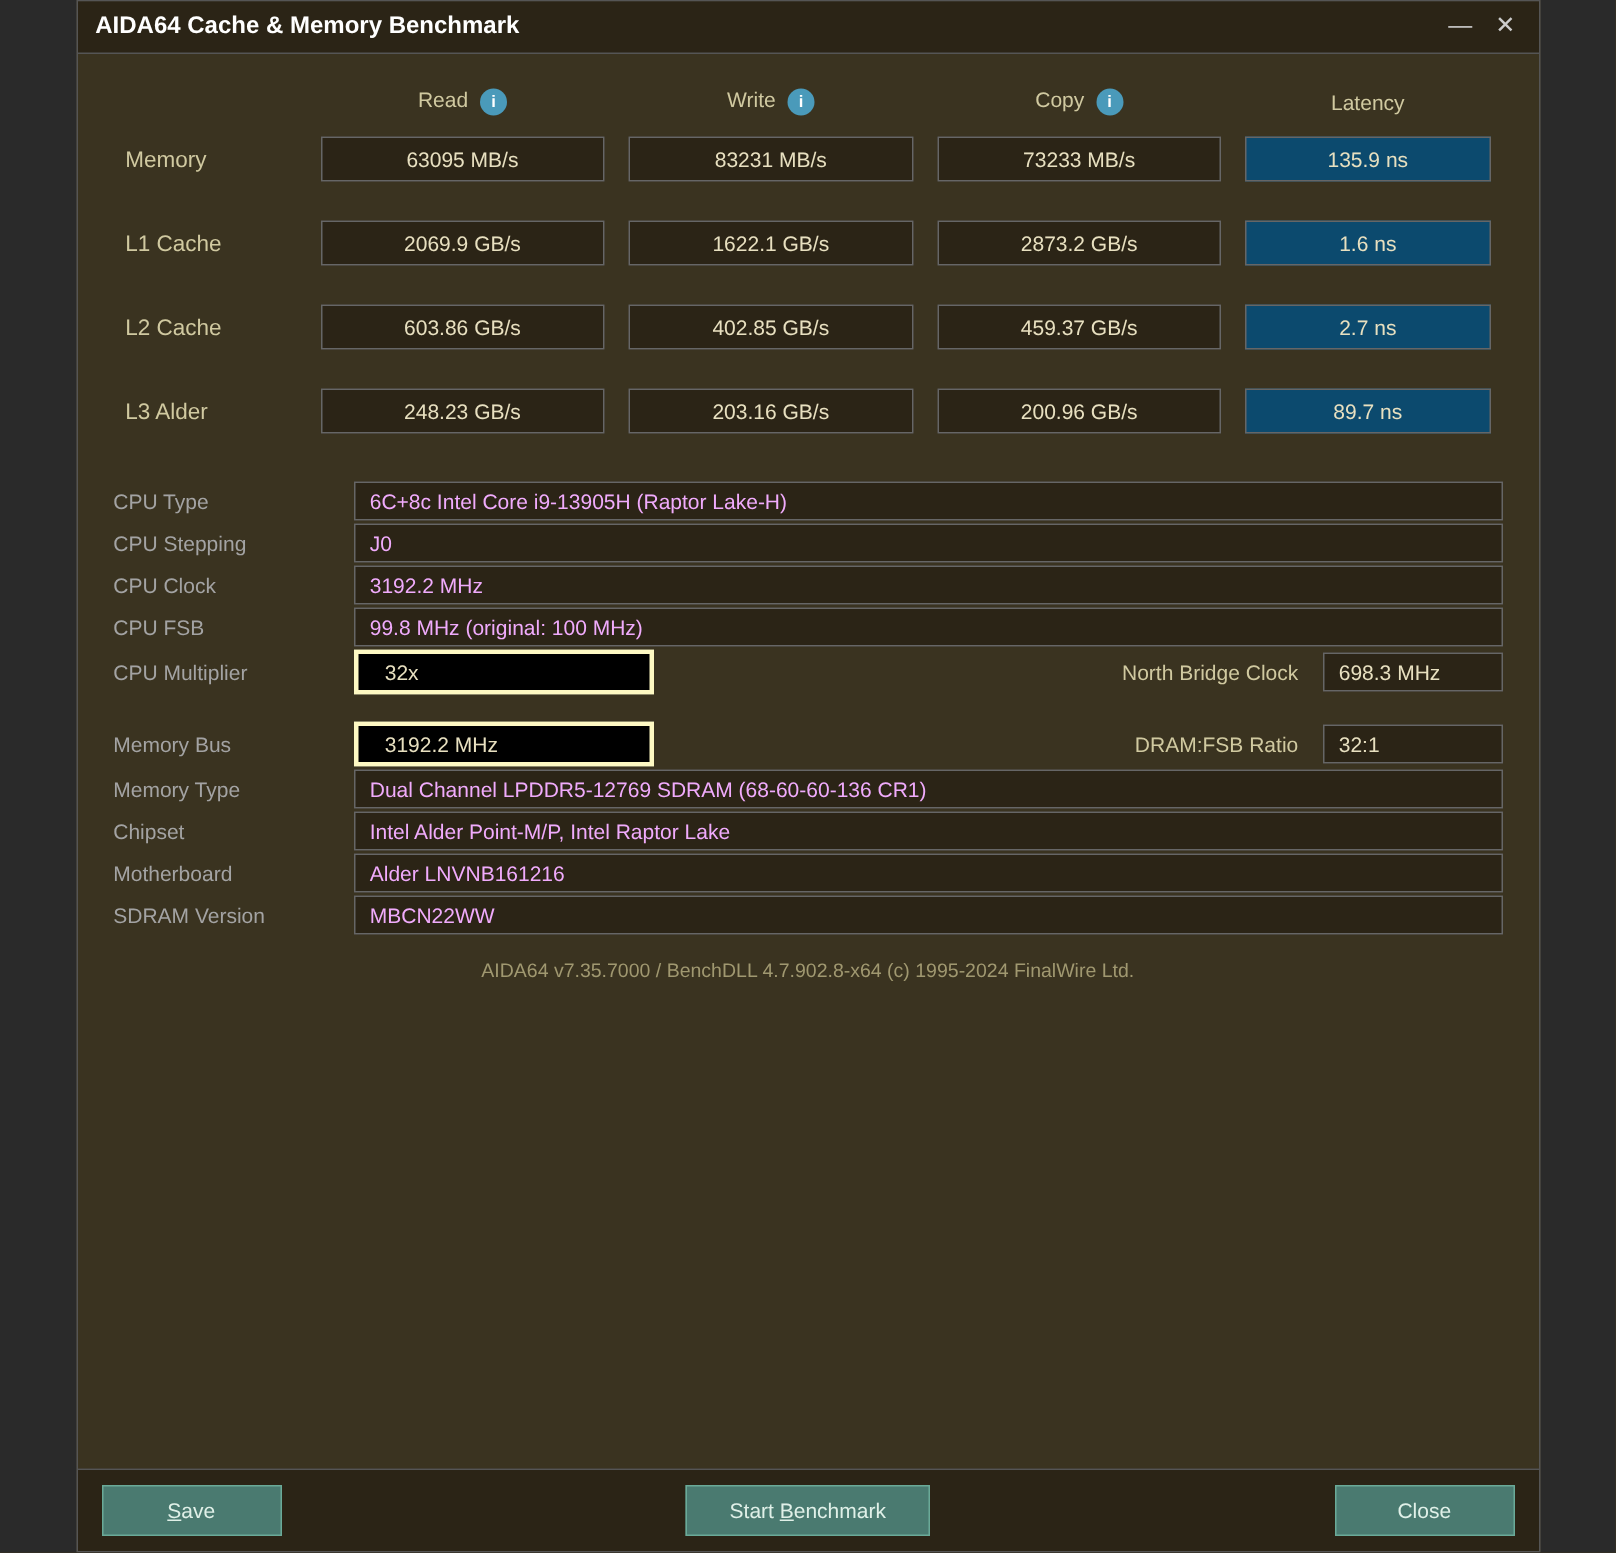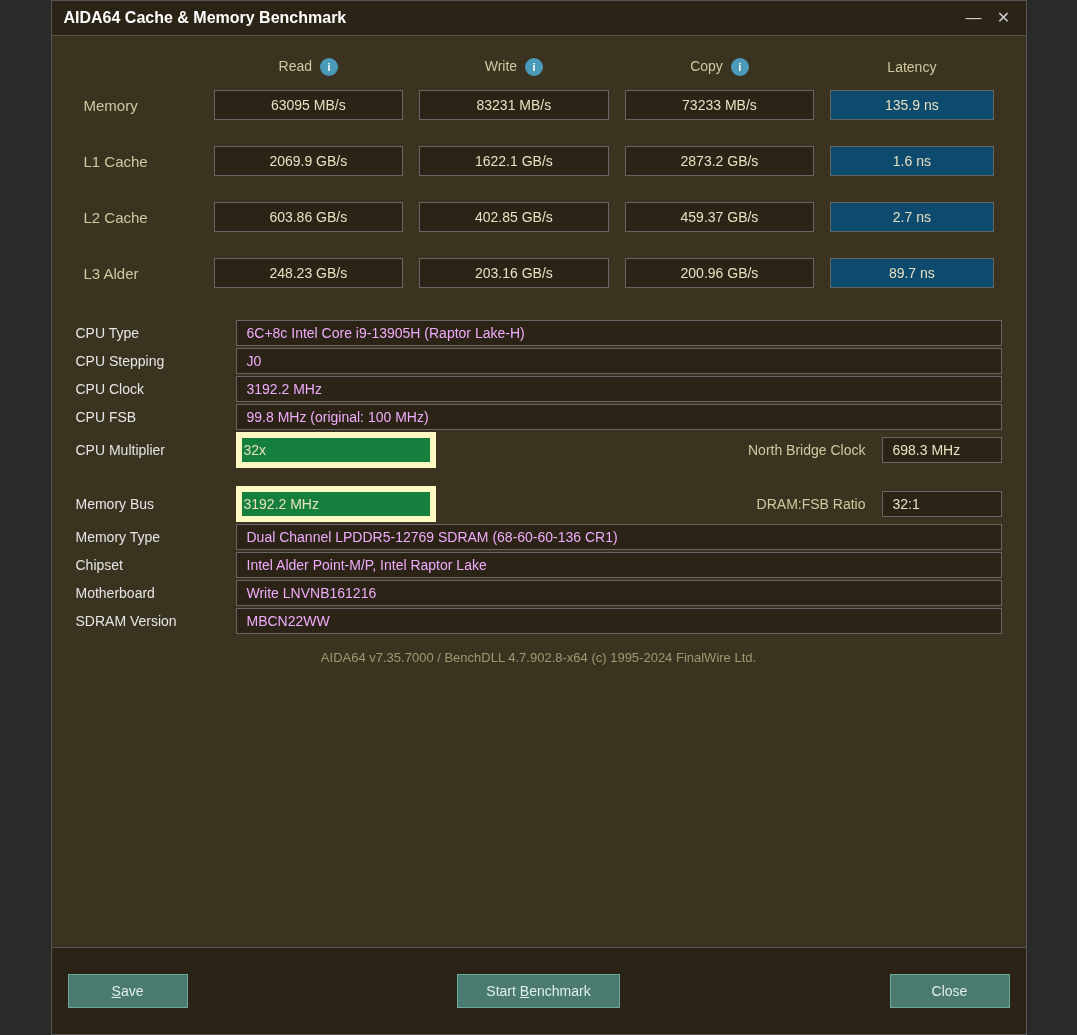--- a/index.html
+++ b/index.html
@@ -118,40 +118,40 @@
     .info-section {
       width: 100%;
       margin-bottom: 8px;
     }
     .info-row {
       display: flex;
       align-items: center;
       margin-bottom: 2px;
     }
     .info-label {
-      color: #e5e5e5;
+      color: #a3a3a3;
       font-size: 14px;
       width: 160px;
       flex-shrink: 0;
       padding: 4px 8px 4px 0;
     }
     .info-value-box {
       background: #2b2416;
       border: 1px solid #666;
       color: #f0abfc;
       font-size: 14px;
       padding: 4px 10px;
       flex: 1;
     }
     .info-value-box-partial {
-      background: #15803d;
-      border: 6px solid #fef9c3;
+      background: #000000;
+      border: 3px solid #fef9c3;
       color: #e8e0c0;
       font-size: 14px;
-      padding: 4px 2px;
+      padding: 4px 18px;
       width: 200px;
     }
     .double-row {
       display: flex;
       align-items: center;
       margin-bottom: 2px;
       gap: 0;
     }
     .double-left {
       display: flex;
@@ -179,21 +179,21 @@
     }
     .footer-text {
       color: #a09870;
       font-size: 13px;
       text-align: center;
       padding: 8px 0 12px;
     }
     .button-bar {
       background: #2b2416;
       border-top: 1px solid #555;
-      padding: 26px 16px;
+      padding: 10px 16px;
       display: flex;
       justify-content: space-between;
       align-items: center;
     }
     .btn {
       background: #4a7a70;
       border: 1px solid #6aaa98;
       color: #e0f0e8;
       font-size: 14px;
       padding: 8px 28px;
@@ -338,21 +338,21 @@
         <div class="info-value-box">Dual Channel LPDDR5-12769 SDRAM  (68-60-60-136 CR1)</div>
       </div>
 
       <div class="info-row">
         <div class="info-label">Chipset</div>
         <div class="info-value-box">Intel Alder Point-M/P, Intel Raptor Lake</div>
       </div>
 
       <div class="info-row">
         <div class="info-label">Motherboard</div>
-        <div class="info-value-box">Write LNVNB161216</div>
+        <div class="info-value-box">Alder LNVNB161216</div>
       </div>
 
       <div class="info-row">
         <div class="info-label">SDRAM Version</div>
         <div class="info-value-box">MBCN22WW</div>
       </div>
     </div>
 
     <div class="footer-text">AIDA64 v7.35.7000 / BenchDLL 4.7.902.8-x64  (c) 1995-2024 FinalWire Ltd.</div>
   </div>

